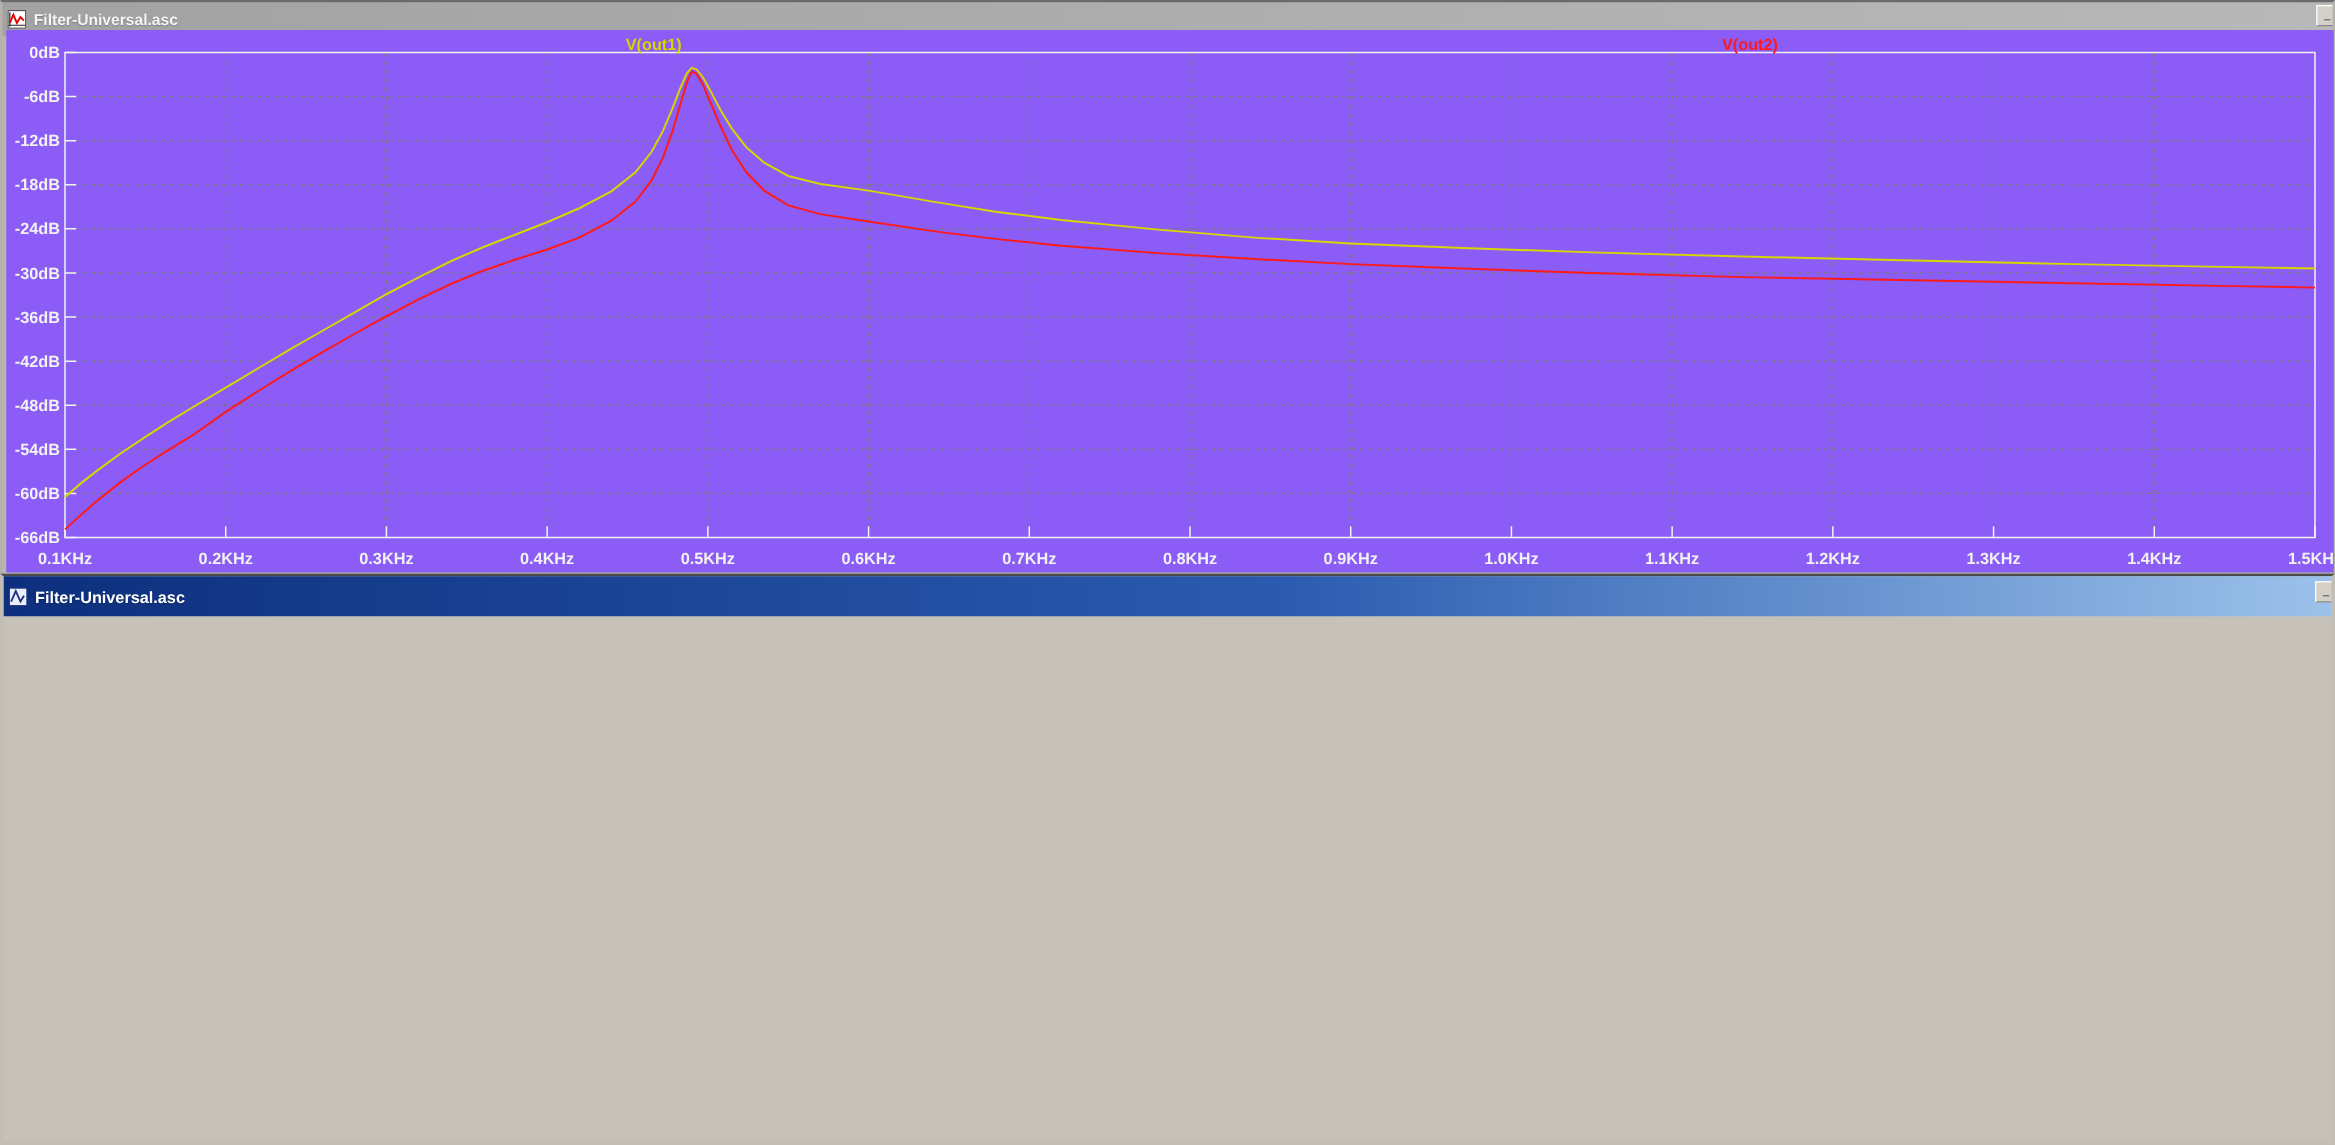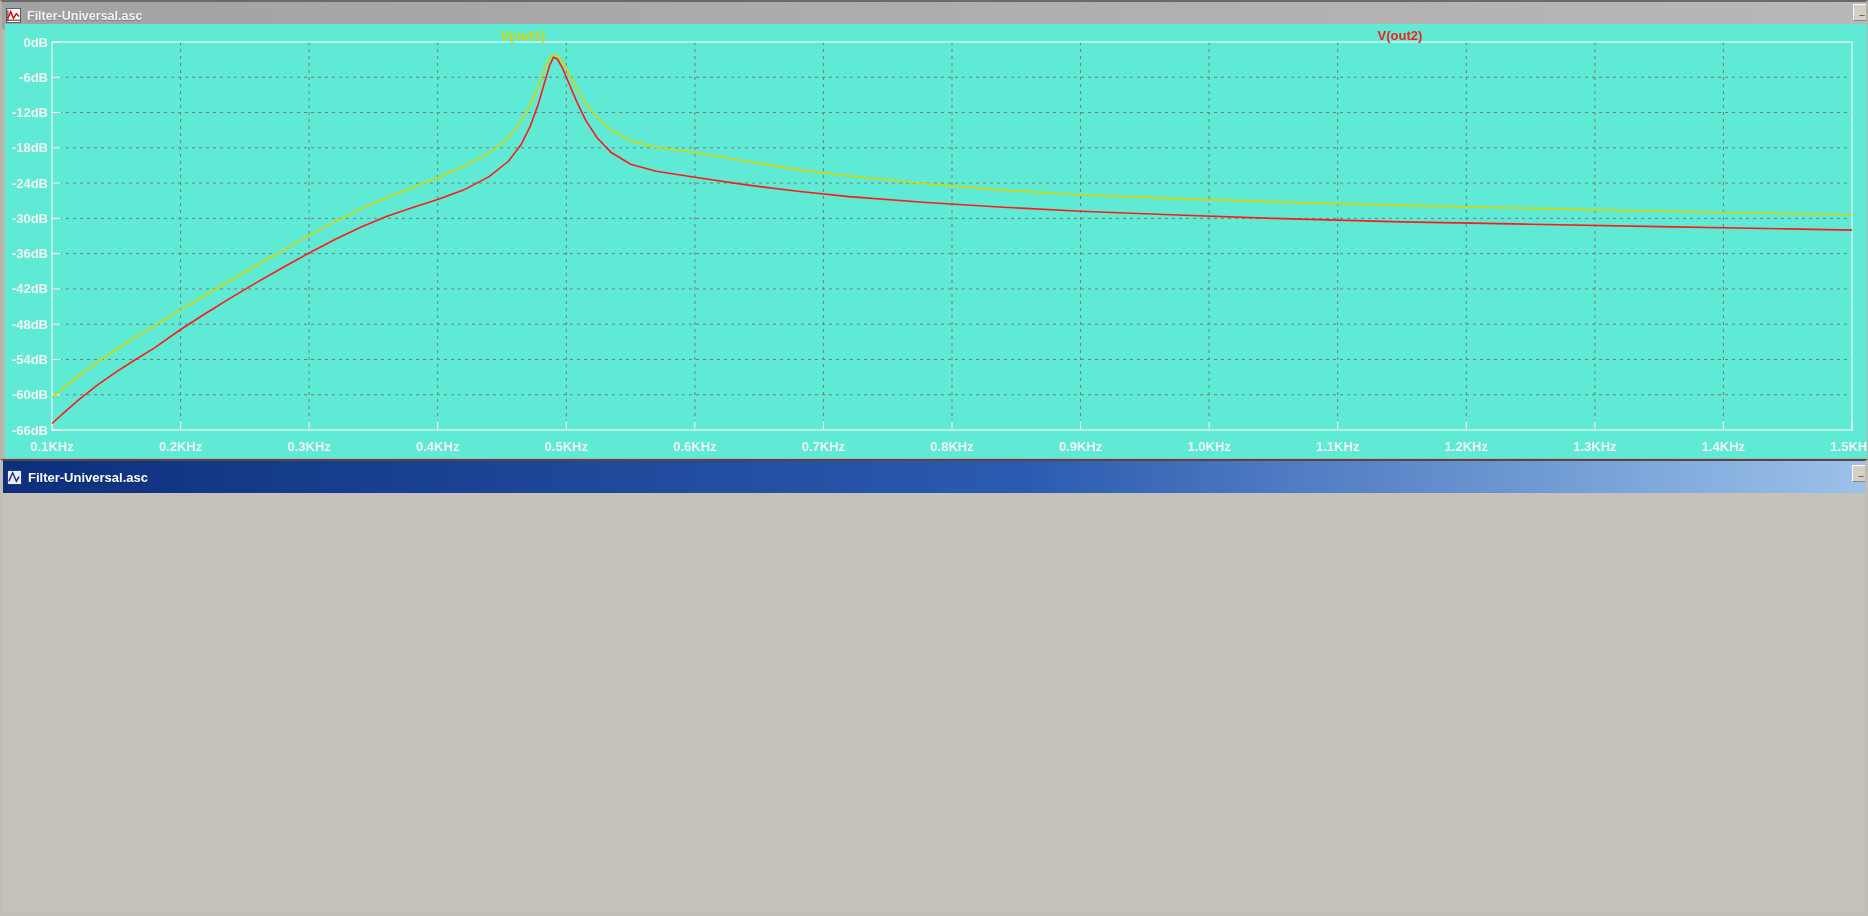--- a/index.html
+++ b/index.html
@@ -7,21 +7,21 @@
   .win{position:absolute;left:0;width:1868px;box-sizing:border-box;}
   .plot-win{top:0;height:459px;background:#b9b6ae;border:2px solid #b5b2aa;border-top:2px solid #6a6a6a;}
   .schem-win{top:459px;height:457px;background:#c6c2ba;border:3px solid #c2beb6;border-top:2px solid #4a4a4a;}
   .titlebar{position:relative;height:19px;display:flex;align-items:center;padding:4px 4px;overflow:hidden;}
   .titlebar.inactive{background:linear-gradient(90deg,#a2a2a2,#b8b8b8);}
   .titlebar.active{height:24px;background:linear-gradient(90deg,#0d2f7d 0%,#2b5bb0 55%,#9cc2ea 100%);}
   .title-text{color:#f4f4f4;font-size:12.5px;font-weight:bold;margin-left:6px;white-space:nowrap;text-shadow:0 1px 1px rgba(0,0,0,.25);}
   .titlebar.active .title-text{font-size:13px;color:#fff;}
   .win-btn{position:absolute;right:-5px;top:2px;width:16px;height:15px;background:#d4d0c8;border:1px solid #888;border-top-color:#fff;border-left-color:#fff;font-size:9px;line-height:13px;text-align:center;color:#222;}
   .icon16{width:15px;height:15px;flex:0 0 auto;}
-  .plot-client{position:absolute;left:3px;top:22px;width:1862px;height:434px;background:#5eead4;}
+  .plot-client{position:absolute;left:3px;top:22px;width:1862px;height:434px;background:#8b5cf6;}
   .plot-client svg{position:absolute;left:0;top:0;}
   text{font-family:"Liberation Sans",sans-serif;}
 </style>
 </head>
 <body>
 
 <div class="screen">
 
   <div class="win plot-win">
     <div class="titlebar inactive">

